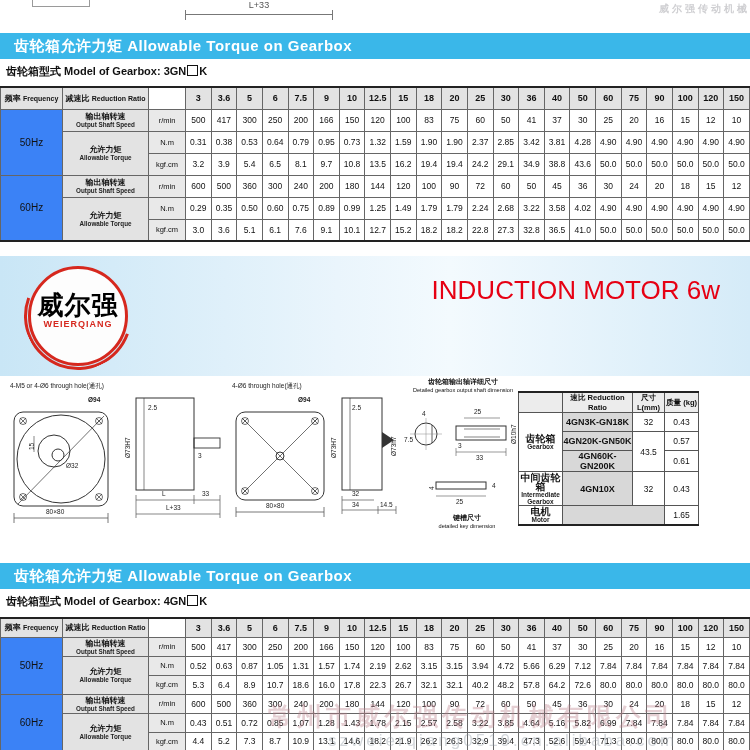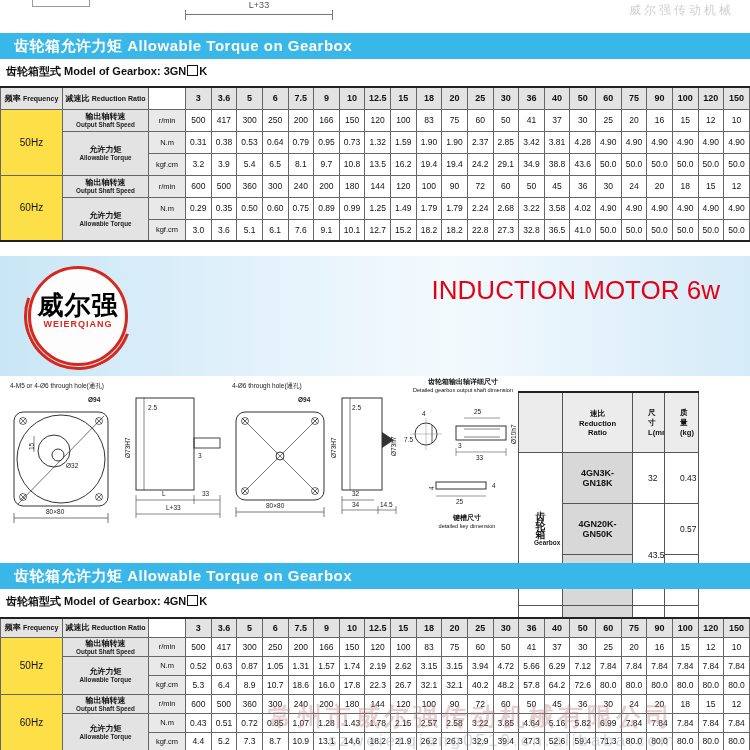--- a/index.html
+++ b/index.html
@@ -7,38 +7,38 @@
     width:750px;height:750px;overflow:hidden;position:relative;
     background:#fff;font-family:"Liberation Sans",sans-serif;color:#111;
   }
   
   .top-strip{position:absolute;left:0;top:0;width:750px;height:30px;}
   .remnant-box{position:absolute;left:32px;top:-6px;width:56px;height:12px;border:1px solid #9a9a9a;border-top:none;}
   .dim-line{position:absolute;left:185px;top:14px;width:148px;border-top:1px solid #777;}
   .dim-line:before,.dim-line:after{content:"";position:absolute;top:-5px;width:1px;height:10px;background:#777;}
   .dim-line:before{left:0;} .dim-line:after{right:0;}
   .top-dim-label{position:absolute;left:185px;top:0px;width:148px;text-align:center;font-size:9px;color:#555;}
-  .wm-top{position:absolute;right:16px;top:2px;font-size:12px;color:rgba(160,160,165,.5);letter-spacing:3px;}
+  .wm-top{position:absolute;right:0;top:2px;font-size:10px;color:rgba(160,160,165,.5);letter-spacing:3px;font-weight:bold;}
   
   .sec-header{position:absolute;left:0;width:750px;height:26px;background:#3ab7e9;color:#fff;
     font-size:15px;font-weight:bold;line-height:26px;padding-left:14px;box-sizing:border-box;letter-spacing:.5px;}
   .model-line{position:absolute;left:6px;font-size:11px;font-weight:bold;}
   .model-line .en{font-weight:bold;}
   .box-square{display:inline-block;width:9px;height:9px;border:1.4px solid #111;vertical-align:-1px;margin:0 1px;}
   
   table.torque{position:absolute;left:0;width:750px;border-collapse:collapse;table-layout:fixed;
     border-top:2px solid #222;border-bottom:2px solid #222;}
   table.torque td{border:1px solid #666;text-align:center;vertical-align:middle;padding:0;
     font-size:8.5px;overflow:hidden;white-space:nowrap;background:#fff;}
   table.torque tr{height:22px;}
   table.t2 tr{height:19px;}
   table.torque tr.ratio-row td{background:#e3e3e3;font-weight:bold;font-size:9px;}
   table.torque td.lbl{background:#e3e3e3;}
   table.torque td.unit{background:#e9e9e9;font-size:7.5px;}
-  table.torque td.freq{font-size:10px;background:#fde047;}
+  table.torque td.freq{font-size:10px;background:#3b82f6;}
   .lblzh{display:block;font-size:8px;font-weight:bold;line-height:9px;}
   .lblen{display:block;font-size:6.3px;font-weight:bold;line-height:7px;color:#222;}
   .hdr-pair{font-size:8px;font-weight:bold;}
   .hdr-pair .en{font-size:7px;font-weight:bold;}
   
   .banner{position:absolute;left:0;top:256px;width:750px;height:120px;
     background:linear-gradient(90deg,#c9e6f6 0%,#eaf5fc 45%,#f3fafe 60%,#d5ebf8 100%);}
   .logo{position:absolute;left:28px;top:10px;width:100px;height:100px;border-radius:50%;
     border:3px solid #d6281e;background:#fdfdfd;box-sizing:border-box;text-align:center;}
   .logo:after{content:"";position:absolute;left:-7px;top:-7px;right:-7px;bottom:-7px;border-radius:50%;
@@ -54,21 +54,21 @@
   .draw svg{position:absolute;left:0;top:0;}
   .dlab{position:absolute;font-size:6.5px;color:#222;white-space:nowrap;line-height:7px;}
   .dlab.rot{transform:rotate(-90deg);transform-origin:left top;}
   .dtitle{position:absolute;text-align:center;width:100%;font-size:7px;font-weight:bold;line-height:8px;}
   .dtitle .en{font-size:5.6px;font-weight:normal;display:block;}
   .dcap{position:absolute;text-align:center;font-size:7px;font-weight:bold;line-height:8px;}
   .dcap .en{font-size:5.6px;font-weight:normal;display:block;}
   
   table.spec{position:absolute;left:518px;top:391px;width:180px;border-collapse:collapse;table-layout:fixed;
     border-top:2px solid #222;border-bottom:2px solid #222;}
-  table.spec td{border:1px solid #555;text-align:center;vertical-align:middle;padding:15px;font-size:8.5px;background:#fff;overflow:hidden;}
+  table.spec td{border:1px solid #555;text-align:center;vertical-align:middle;padding:0;font-size:8.5px;background:#fff;overflow:hidden;}
   table.spec tr{height:19px;}
   table.spec tr.sphead td{background:#ececec;font-size:7.6px;font-weight:bold;}
   table.spec td.model{background:#d8d8d8;font-weight:bold;font-size:9px;}
   table.spec td.rowlbl .lblzh{font-size:10px;}
   table.spec td.rowlbl .lblen{font-size:6.5px;}
   
   .wm-bottom{position:absolute;left:268px;top:700px;width:482px;pointer-events:none;}
   .wm-bottom .l1{font-size:25px;font-weight:bold;color:rgba(186,130,140,.38);letter-spacing:4px;white-space:nowrap;}
   .wm-bottom .l2{font-size:17px;color:rgba(140,150,160,.38);letter-spacing:3px;white-space:nowrap;margin-top:-2px;margin-left:60px;}
 </style>

